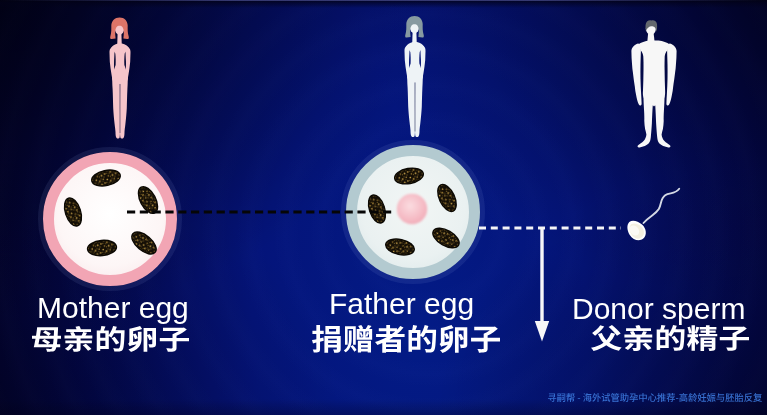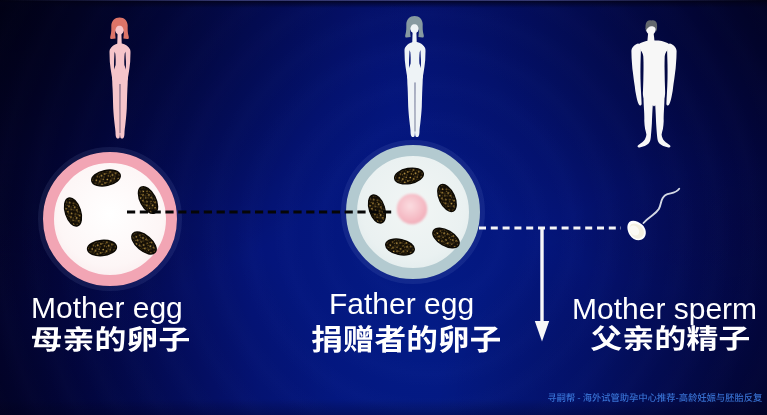--- a/index.html
+++ b/index.html
@@ -241,31 +241,31 @@
   <g data-name="sperm-icon">
     <path data-name="sperm-tail" d="M 643.5,223 C 650,215.5 655.5,214.5 658.8,209 C 661.8,203.5 660.2,199 665.2,195.2 C 669.4,192.2 674.8,194.6 679.2,188.8" fill="none" stroke="#d3d8e4" stroke-width="1.9" stroke-linecap="round"></path>
     <g data-name="sperm-head" transform="translate(636.5,230.5) rotate(-40)">
       <path d="M 0,-11.2 C 3.9,-10.8 7.2,-6.4 8,-1 C 8.9,5 5.1,10.6 0,10.6 C -5.1,10.6 -8.9,5 -8,-1 C -7.2,-6.4 -3.9,-10.8 0,-11.2 Z" fill="#ffffff"></path>
       <path d="M -0.2,-8.2 C 3,-7.8 5.6,-4.6 6.2,-0.4 C 6.9,4.4 3.9,8.6 -0.4,8.6 C -4.4,8.6 -7.1,4.6 -6.4,-0.6 C -5.8,-4.8 -3.2,-7.8 -0.2,-8.2 Z" fill="#f2edda" opacity="0.85"></path>
       <ellipse cx="-1.6" cy="-1.4" rx="4.2" ry="5.6" fill="#fcfaf4"></ellipse>
     </g>
   </g>
 </svg>
 
-  <div class="label-en" style="left:31px; top:291px;" data-name="mother-egg-label-en">Mother egg</div>
+  <div class="label-en" style="left:37px; top:291px;" data-name="mother-egg-label-en">Mother egg</div>
   <div class="zh" style="left:32px; top:326px;" data-name="mother-egg-label-zh"><svg data-name="mother-egg-label-zh-glyphs" width="157.0" height="26.0" viewBox="48 -853 4910 952" preserveAspectRatio="none">
         <path d="M392 -614C449 -582 521 -534 558 -498H298L324 -697H738L729 -498H568L637 -573C598 -609 522 -657 463 -686ZM210 -805C201 -710 189 -603 174 -498H48V-387H158C140 -270 121 -160 103 -73H683C677 -54 671 -41 664 -33C652 -17 640 -13 620 -13C592 -13 543 -13 484 -18C501 11 516 57 517 87C575 90 638 91 677 85C719 79 746 65 775 23C789 5 800 -25 810 -73H930V-182H827C834 -237 839 -304 845 -387H955V-498H851L862 -743C863 -759 864 -805 864 -805ZM358 -308C418 -273 489 -222 527 -182H251L283 -387H723C717 -302 711 -235 704 -182H542L615 -252C577 -293 497 -346 434 -379Z M1238 -196C1203 -129 1139 -61 1074 -18C1103 -1 1152 33 1175 54C1238 2 1311 -80 1356 -161ZM1632 -146C1693 -86 1767 0 1800 54L1908 -11C1871 -66 1793 -147 1733 -204ZM1408 -825C1421 -798 1433 -765 1441 -735H1117V-635H1334L1236 -611C1253 -578 1271 -538 1283 -503H1064V-399H1444V-323H1091V-218H1444V-34C1444 -21 1439 -18 1425 -17C1410 -17 1357 -17 1314 -19C1329 12 1346 57 1352 89C1424 90 1477 89 1516 72C1556 55 1567 26 1567 -31V-218H1920V-323H1567V-399H1935V-503H1721L1770 -608L1647 -630C1637 -593 1618 -544 1600 -503H1408C1396 -541 1371 -594 1348 -635H1895V-735H1576C1566 -771 1547 -817 1528 -853Z M2536 -406C2585 -333 2647 -234 2675 -173L2777 -235C2746 -294 2679 -390 2630 -459ZM2585 -849C2556 -730 2508 -609 2450 -523V-687H2295C2312 -729 2330 -781 2346 -831L2216 -850C2212 -802 2200 -737 2187 -687H2073V60H2182V-14H2450V-484C2477 -467 2511 -442 2528 -426C2559 -469 2589 -524 2616 -585H2831C2821 -231 2808 -80 2777 -48C2765 -34 2754 -31 2734 -31C2708 -31 2648 -31 2584 -37C2605 -4 2621 47 2623 80C2682 82 2743 83 2781 78C2822 71 2850 60 2877 22C2919 -31 2930 -191 2943 -641C2944 -655 2944 -695 2944 -695H2661C2676 -737 2690 -780 2701 -822ZM2182 -583H2342V-420H2182ZM2182 -119V-316H2342V-119Z M3359 -403C3359 -370 3357 -335 3352 -301L3211 -270V-521C3235 -468 3256 -406 3265 -366ZM3101 -111C3124 -126 3157 -141 3312 -183C3272 -109 3198 -42 3064 9C3089 30 3126 73 3142 99C3437 -18 3474 -220 3474 -405V-644H3359V-405V-403C3348 -449 3318 -522 3288 -577L3211 -549V-664C3302 -685 3411 -715 3494 -747L3428 -850C3336 -812 3192 -768 3093 -749V-286C3093 -240 3072 -216 3052 -203C3069 -183 3094 -138 3101 -111ZM3538 -778V90H3654V-492C3682 -436 3707 -370 3716 -327L3809 -365V-204C3809 -191 3804 -187 3790 -186C3777 -186 3730 -186 3688 -188C3703 -155 3716 -100 3719 -66C3794 -66 3844 -67 3880 -87C3917 -107 3926 -143 3926 -202V-778ZM3809 -384C3793 -435 3761 -503 3730 -556L3654 -527V-669H3809Z M4443 -555V-416H4045V-295H4443V-56C4443 -39 4436 -34 4414 -33C4392 -32 4314 -32 4244 -36C4264 -2 4288 53 4295 88C4387 89 4456 86 4505 67C4553 48 4568 14 4568 -53V-295H4958V-416H4568V-492C4683 -555 4804 -645 4890 -728L4798 -799L4771 -792H4145V-674H4638C4579 -630 4507 -585 4443 -555Z" fill="#ffffff"></path>
       </svg><span class="sr" data-name="mother-egg-label-zh-text">母亲的卵子</span></div>
 
   <div class="label-en" style="left:329px; top:287px;" data-name="donor-egg-label-en">Father egg</div>
   <div class="zh" style="left:312px; top:325px;" data-name="donor-egg-label-zh"><svg data-name="donor-egg-label-zh-glyphs" width="188.0" height="28.0" viewBox="30 -853 5928 952" preserveAspectRatio="none">
         <path d="M565 -721H788V-630H565ZM452 -817V-535H906V-817ZM538 -237H813V-183H538ZM538 -333V-385H813V-333ZM421 -483V88H538V-87H813V-36C813 -23 808 -19 795 -19C782 -19 735 -19 697 -21C711 10 726 57 731 90C800 90 852 88 888 71C925 52 936 22 936 -34V-483ZM167 -850V-659H43V-548H167V-372C116 -360 69 -350 30 -342L61 -227L167 -254V-40C167 -25 161 -21 147 -20C135 -20 92 -20 53 -22C68 9 83 57 86 86C157 87 205 83 239 66C273 48 284 18 284 -40V-284L402 -316L388 -427L284 -401V-548H400V-659H284V-850Z M1194 -670V-374C1194 -250 1181 -79 1034 11C1054 27 1081 57 1093 76C1257 -34 1281 -222 1281 -373V-670ZM1246 -122C1289 -67 1341 7 1363 53L1436 -3C1412 -48 1358 -119 1314 -170ZM1070 -811V-178H1153V-716H1324V-182H1410V-811ZM1577 -90H1786V-42H1577ZM1577 -176V-228H1786V-176ZM1439 -714V-351H1927V-714H1831L1907 -818L1794 -853C1777 -811 1748 -755 1721 -714H1597L1649 -733C1635 -765 1609 -813 1584 -849L1485 -818C1504 -787 1526 -746 1538 -714ZM1476 -316V83H1577V47H1786V79H1891V-316ZM1532 -629H1642V-437H1532V-579C1550 -535 1567 -482 1573 -448L1637 -469C1630 -506 1608 -565 1586 -610L1532 -595ZM1758 -613C1750 -571 1732 -509 1718 -468L1775 -450C1791 -484 1810 -534 1828 -580V-437H1718V-629H1828V-594Z M2812 -821C2781 -776 2746 -733 2708 -693V-742H2491V-850H2372V-742H2136V-638H2372V-546H2050V-441H2391C2276 -372 2149 -316 2018 -274C2041 -250 2076 -201 2091 -175C2143 -194 2194 -215 2245 -239V90H2365V61H2710V86H2835V-361H2471C2512 -386 2551 -413 2589 -441H2950V-546H2716C2790 -613 2857 -687 2915 -767ZM2491 -546V-638H2654C2620 -606 2584 -575 2546 -546ZM2365 -107H2710V-40H2365ZM2365 -198V-262H2710V-198Z M3536 -406C3585 -333 3647 -234 3675 -173L3777 -235C3746 -294 3679 -390 3630 -459ZM3585 -849C3556 -730 3508 -609 3450 -523V-687H3295C3312 -729 3330 -781 3346 -831L3216 -850C3212 -802 3200 -737 3187 -687H3073V60H3182V-14H3450V-484C3477 -467 3511 -442 3528 -426C3559 -469 3589 -524 3616 -585H3831C3821 -231 3808 -80 3777 -48C3765 -34 3754 -31 3734 -31C3708 -31 3648 -31 3584 -37C3605 -4 3621 47 3623 80C3682 82 3743 83 3781 78C3822 71 3850 60 3877 22C3919 -31 3930 -191 3943 -641C3944 -655 3944 -695 3944 -695H3661C3676 -737 3690 -780 3701 -822ZM3182 -583H3342V-420H3182ZM3182 -119V-316H3342V-119Z M4359 -403C4359 -370 4357 -335 4352 -301L4211 -270V-521C4235 -468 4256 -406 4265 -366ZM4101 -111C4124 -126 4157 -141 4312 -183C4272 -109 4198 -42 4064 9C4089 30 4126 73 4142 99C4437 -18 4474 -220 4474 -405V-644H4359V-405V-403C4348 -449 4318 -522 4288 -577L4211 -549V-664C4302 -685 4411 -715 4494 -747L4428 -850C4336 -812 4192 -768 4093 -749V-286C4093 -240 4072 -216 4052 -203C4069 -183 4094 -138 4101 -111ZM4538 -778V90H4654V-492C4682 -436 4707 -370 4716 -327L4809 -365V-204C4809 -191 4804 -187 4790 -186C4777 -186 4730 -186 4688 -188C4703 -155 4716 -100 4719 -66C4794 -66 4844 -67 4880 -87C4917 -107 4926 -143 4926 -202V-778ZM4809 -384C4793 -435 4761 -503 4730 -556L4654 -527V-669H4809Z M5443 -555V-416H5045V-295H5443V-56C5443 -39 5436 -34 5414 -33C5392 -32 5314 -32 5244 -36C5264 -2 5288 53 5295 88C5387 89 5456 86 5505 67C5553 48 5568 14 5568 -53V-295H5958V-416H5568V-492C5683 -555 5804 -645 5890 -728L5798 -799L5771 -792H5145V-674H5638C5579 -630 5507 -585 5443 -555Z" fill="#ffffff"></path>
       </svg><span class="sr" data-name="donor-egg-label-zh-text">捐赠者的卵子</span></div>
 
-  <div class="label-en" style="left:572px; top:292px;" data-name="father-sperm-label-en">Mother sperm</div>
+  <div class="label-en" style="left:572px; top:292px;" data-name="father-sperm-label-en">Donor sperm</div>
   <div class="zh" style="left:591px; top:325px;" data-name="father-sperm-label-zh"><svg data-name="father-sperm-label-zh-glyphs" width="158.0" height="26.0" viewBox="21 -853 4937 946" preserveAspectRatio="none">
         <path d="M310 -844C250 -741 149 -632 57 -566C84 -541 130 -487 150 -461C246 -543 361 -675 434 -797ZM570 -782C665 -687 783 -553 833 -466L948 -545C892 -632 769 -759 675 -849ZM360 -565 239 -530C283 -406 339 -299 411 -209C308 -124 179 -64 21 -24C46 4 84 63 99 93C257 45 389 -22 498 -115C600 -22 729 46 893 88C912 52 950 -6 979 -34C821 -67 694 -128 594 -211C671 -301 732 -409 777 -539L647 -575C613 -468 566 -378 504 -302C441 -378 394 -466 360 -565Z M1238 -196C1203 -129 1139 -61 1074 -18C1103 -1 1152 33 1175 54C1238 2 1311 -80 1356 -161ZM1632 -146C1693 -86 1767 0 1800 54L1908 -11C1871 -66 1793 -147 1733 -204ZM1408 -825C1421 -798 1433 -765 1441 -735H1117V-635H1334L1236 -611C1253 -578 1271 -538 1283 -503H1064V-399H1444V-323H1091V-218H1444V-34C1444 -21 1439 -18 1425 -17C1410 -17 1357 -17 1314 -19C1329 12 1346 57 1352 89C1424 90 1477 89 1516 72C1556 55 1567 26 1567 -31V-218H1920V-323H1567V-399H1935V-503H1721L1770 -608L1647 -630C1637 -593 1618 -544 1600 -503H1408C1396 -541 1371 -594 1348 -635H1895V-735H1576C1566 -771 1547 -817 1528 -853Z M2536 -406C2585 -333 2647 -234 2675 -173L2777 -235C2746 -294 2679 -390 2630 -459ZM2585 -849C2556 -730 2508 -609 2450 -523V-687H2295C2312 -729 2330 -781 2346 -831L2216 -850C2212 -802 2200 -737 2187 -687H2073V60H2182V-14H2450V-484C2477 -467 2511 -442 2528 -426C2559 -469 2589 -524 2616 -585H2831C2821 -231 2808 -80 2777 -48C2765 -34 2754 -31 2734 -31C2708 -31 2648 -31 2584 -37C2605 -4 2621 47 2623 80C2682 82 2743 83 2781 78C2822 71 2850 60 2877 22C2919 -31 2930 -191 2943 -641C2944 -655 2944 -695 2944 -695H2661C2676 -737 2690 -780 2701 -822ZM2182 -583H2342V-420H2182ZM2182 -119V-316H2342V-119Z M3311 -793C3302 -732 3285 -650 3268 -589V-845H3162V-516H3035V-404H3145C3115 -313 3067 -206 3018 -144C3036 -110 3063 -56 3074 -19C3105 -67 3136 -133 3162 -204V86H3268V-255C3292 -209 3315 -161 3327 -129L3403 -221C3383 -251 3296 -369 3271 -396L3268 -394V-404H3364V-516H3268V-561L3331 -542C3355 -600 3382 -694 3406 -773ZM3034 -768C3057 -696 3077 -601 3079 -540L3162 -561C3157 -622 3138 -716 3112 -787ZM3613 -848V-776H3418V-691H3613V-651H3443V-571H3613V-527H3390V-441H3966V-527H3726V-571H3918V-651H3726V-691H3940V-776H3726V-848ZM3795 -315V-267H3554V-315ZM3443 -400V90H3554V-62H3795V-20C3795 -9 3792 -5 3779 -5C3766 -4 3724 -4 3687 -6C3700 21 3714 61 3718 89C3782 90 3829 88 3864 73C3898 58 3908 31 3908 -18V-400ZM3554 -188H3795V-140H3554Z M4443 -555V-416H4045V-295H4443V-56C4443 -39 4436 -34 4414 -33C4392 -32 4314 -32 4244 -36C4264 -2 4288 53 4295 88C4387 89 4456 86 4505 67C4553 48 4568 14 4568 -53V-295H4958V-416H4568V-492C4683 -555 4804 -645 4890 -728L4798 -799L4771 -792H4145V-674H4638C4579 -630 4507 -585 4443 -555Z" fill="#ffffff"></path>
       </svg><span class="sr" data-name="father-sperm-label-zh-text">父亲的精子</span></div>
 
   <div class="watermark" data-name="watermark"><svg data-name="watermark-glyphs" width="214.0" height="9.0" viewBox="67 -850 23065 943" preserveAspectRatio="none">
         <path d="M196 -651V-576H725V-493H162V-420H641V-330H67V-240H304L241 -201C296 -151 356 -79 382 -31L459 -84C432 -130 376 -193 321 -240H641V-38C641 -24 635 -19 618 -19C599 -19 534 -18 471 -21C484 6 498 46 502 74C592 74 650 73 688 58C727 43 738 16 738 -36V-240H957V-330H738V-420H823V-802H165V-729H725V-651Z M1170 -728H1354V-621H1170ZM1086 -804V-544H1444V-804ZM1516 -630V-550H1805V-630ZM1608 -216V-391H1709V-216ZM1536 -466V-80H1608V-142H1783V-466ZM1402 -389V-251H1346V-389ZM1060 -468V80H1130V-174H1181V67H1237V-174H1290V67H1346V-174H1402V-8C1402 0 1400 2 1393 2C1386 2 1368 2 1348 2C1360 23 1372 57 1375 80C1410 80 1434 77 1454 63C1474 49 1479 25 1479 -7V-468ZM1502 -803V-715H1837V-32C1837 -15 1830 -9 1814 -9C1794 -8 1733 -7 1673 -10C1686 14 1701 58 1704 83C1790 83 1845 82 1879 67C1914 51 1926 23 1926 -31V-803ZM1181 -389V-251H1130V-389ZM1237 -389H1290V-251H1237Z M2447 -343V-265H2161C2254 -306 2307 -365 2334 -424H2538V-497H2355L2357 -527V-562H2510V-634H2357V-695H2534V-770H2357V-844H2261V-770H2060V-695H2261V-634H2082V-562H2261V-528C2261 -518 2260 -508 2258 -497H2046V-424H2225C2195 -382 2143 -342 2060 -319C2082 -301 2112 -271 2126 -251L2143 -257V29H2239V-180H2447V82H2546V-180H2776V-67C2776 -55 2771 -52 2755 -51C2739 -50 2679 -50 2623 -52C2635 -29 2650 4 2655 30C2735 30 2790 29 2825 16C2861 3 2872 -21 2872 -66V-265H2546V-343ZM2578 -803V-305H2668V-723H2812C2787 -682 2759 -636 2731 -596C2815 -549 2844 -506 2845 -472C2845 -453 2838 -440 2821 -433C2810 -429 2795 -427 2781 -426C2754 -424 2722 -425 2683 -429C2698 -407 2710 -373 2713 -349C2751 -346 2792 -347 2826 -350C2846 -352 2870 -358 2888 -368C2922 -388 2940 -418 2940 -464C2939 -508 2912 -556 2831 -609C2870 -657 2912 -717 2947 -769L2881 -807L2864 -803Z M3272 -240H3536V-325H3272Z M3901 -766C3960 -736 4037 -689 4074 -656L4130 -728C4090 -760 4013 -804 3954 -830ZM3846 -477C3903 -448 3975 -402 4009 -370L4064 -442C4027 -473 3955 -516 3898 -542ZM3875 16 3957 67C4000 -28 4049 -150 4086 -257L4013 -309C3972 -193 3915 -62 3875 16ZM4368 -461C4402 -434 4441 -394 4463 -365H4284L4299 -486H4406ZM4093 -365V-279H4185C4173 -198 4161 -122 4149 -64H4581C4575 -39 4569 -24 4562 -16C4552 -3 4543 -1 4525 -1C4506 -1 4462 -1 4414 -5C4428 17 4437 51 4439 74C4487 77 4536 78 4565 74C4596 70 4619 62 4640 33C4653 17 4663 -13 4672 -64H4748V-146H4683C4687 -183 4690 -227 4693 -279H4775V-365H4698L4706 -526C4707 -538 4707 -568 4707 -568H4219C4213 -506 4205 -435 4196 -365ZM4342 -252C4379 -221 4422 -178 4447 -146H4254L4273 -279H4385ZM4428 -486H4617L4611 -365H4487L4524 -391C4505 -418 4464 -457 4428 -486ZM4402 -279H4606C4603 -225 4599 -182 4595 -146H4471L4511 -173C4488 -204 4442 -247 4402 -279ZM4244 -845C4209 -731 4148 -615 4079 -541C4101 -529 4142 -503 4160 -488C4196 -531 4232 -588 4264 -651H4749V-736H4303C4315 -764 4326 -793 4335 -822Z M5025 -845C4991 -671 4929 -505 4839 -402C4861 -388 4902 -359 4919 -342C4973 -411 5019 -502 5056 -605H5230C5214 -508 5190 -424 5159 -350C5119 -384 5068 -420 5027 -448L4969 -384C5017 -349 5076 -304 5117 -265C5048 -145 4954 -60 4839 -4C4864 12 4903 51 4918 75C5138 -41 5291 -279 5343 -678L5275 -698L5257 -694H5085C5098 -738 5109 -782 5119 -828ZM5408 -844V84H5508V-450C5579 -384 5659 -303 5699 -249L5779 -314C5727 -377 5621 -474 5542 -542L5508 -516V-844Z M5917 -770C5969 -724 6036 -659 6066 -616L6132 -682C6100 -723 6032 -785 5979 -827ZM6588 -793C6627 -750 6671 -690 6689 -650L6758 -696C6738 -734 6692 -791 6652 -833ZM5857 -533V-442H5986V-106C5986 -63 5956 -33 5936 -20C5952 -1 5974 39 5982 62C5998 43 6028 23 6202 -93C6194 -112 6183 -149 6178 -174L6076 -109V-533ZM6472 -838 6477 -643H6155V-552H6481C6499 -170 6545 78 6670 80C6709 80 6756 39 6779 -140C6763 -149 6720 -174 6704 -194C6699 -99 6688 -46 6673 -46C6623 -49 6589 -263 6575 -552H6769V-643H6571C6569 -706 6568 -771 6568 -838ZM6169 -69 6194 19C6278 -5 6387 -37 6490 -68L6477 -151L6368 -121V-333H6454V-420H6186V-333H6281V-97Z M7011 -438V85H7107V54H7565V84H7659V-168H7107V-227H7606V-438ZM7565 -17H7107V-97H7565ZM7239 -625C7249 -606 7260 -584 7268 -564H6896V-394H6987V-492H7633V-394H7730V-564H7364C7354 -589 7339 -619 7323 -642ZM7107 -368H7513V-297H7107ZM6971 -850C6945 -764 6900 -678 6844 -623C6867 -613 6907 -592 6925 -580C6954 -612 6982 -654 7007 -700H7062C7086 -663 7108 -619 7118 -590L7198 -618C7190 -640 7173 -671 7155 -700H7296V-767H7039C7048 -788 7056 -810 7063 -832ZM7397 -849C7379 -777 7344 -705 7298 -659C7320 -648 7359 -628 7376 -615C7397 -639 7416 -667 7434 -699H7491C7521 -662 7552 -616 7564 -587L7641 -622C7631 -643 7612 -672 7590 -699H7752V-767H7466C7475 -788 7483 -810 7489 -832Z M8427 -844C8427 -767 8427 -693 8425 -622H8275V-533H8422C8408 -296 8359 -102 8176 14C8199 31 8229 63 8243 85C8443 -48 8497 -269 8513 -533H8648C8640 -186 8629 -55 8606 -26C8596 -13 8586 -10 8568 -10C8547 -10 8498 -11 8445 -15C8461 10 8471 49 8473 76C8525 78 8579 79 8610 75C8644 70 8666 61 8688 30C8721 -14 8730 -159 8739 -578C8739 -589 8740 -622 8740 -622H8517C8519 -694 8519 -768 8519 -844ZM7837 -111 7854 -14C7976 -42 8145 -82 8303 -120L8294 -205L8245 -194V-799H7908V-124ZM7993 -141V-292H8156V-175ZM7993 -502H8156V-375H7993ZM7993 -586V-713H8156V-586Z M9259 -313V-240H8852V-154H9259V-13C9259 0 9254 4 9238 4C9222 5 9163 5 9107 3C9120 27 9135 64 9139 90C9218 90 9271 89 9307 75C9344 62 9354 38 9354 -11V-154H9763V-240H9354V-282C9414 -315 9475 -357 9524 -400C9532 -380 9536 -357 9537 -338C9573 -336 9606 -337 9625 -340C9648 -342 9665 -349 9681 -368C9703 -393 9714 -458 9725 -616C9726 -627 9727 -650 9727 -650H9475C9485 -698 9496 -753 9505 -801H8900V-719H9086C9067 -589 9021 -464 8853 -394C8874 -377 8900 -343 8910 -321C8982 -353 9035 -395 9074 -442V-389H9381C9343 -361 9299 -333 9259 -313ZM9453 -471H9096C9146 -544 9169 -629 9183 -719H9398C9389 -666 9377 -612 9365 -571H9632C9624 -476 9616 -437 9605 -425C9598 -417 9591 -415 9579 -415L9542 -416L9555 -428L9496 -476L9476 -471Z M10255 -844V-668H9900V-178H9994V-238H10255V83H10354V-238H10616V-183H10714V-668H10354V-844ZM9994 -331V-575H10255V-331ZM10616 -331H10354V-575H10616Z M11102 -562V-79C11102 32 11136 65 11254 65C11278 65 11414 65 11441 65C11558 65 11585 8 11597 -182C11571 -189 11530 -206 11508 -223C11500 -57 11492 -24 11434 -24C11403 -24 11289 -24 11263 -24C11210 -24 11200 -32 11200 -79V-562ZM10933 -494C10919 -368 10888 -214 10848 -110L10943 -71C10981 -181 11010 -353 11025 -476ZM11558 -488C11612 -370 11666 -211 11684 -108L11779 -147C11757 -250 11703 -403 11646 -523ZM11143 -755C11238 -689 11358 -592 11413 -529L11482 -602C11423 -665 11300 -757 11208 -818Z M12449 -804C12473 -762 12500 -708 12512 -668H12341C12362 -716 12382 -766 12398 -815L12309 -838C12263 -690 12186 -545 12096 -453C12108 -443 12127 -425 12142 -409L12057 -384V-563H12164V-651H12057V-843H11965V-651H11844V-563H11965V-358C11916 -344 11871 -331 11835 -322L11857 -231L11965 -264V-28C11965 -14 11961 -10 11949 -10C11937 -9 11899 -9 11859 -11C11871 16 11883 57 11886 81C11951 82 11992 78 12019 63C12047 47 12057 21 12057 -27V-292L12164 -326L12153 -397L12165 -384C12190 -412 12215 -445 12239 -481V85H12330V18H12766V-68H12568V-187H12730V-271H12568V-385H12732V-469H12568V-581H12746V-668H12543L12601 -694C12589 -733 12559 -792 12530 -836ZM12330 -385H12479V-271H12330ZM12330 -469V-581H12479V-469ZM12330 -187H12479V-68H12330Z M12859 -775V-691H13077V-616H13159L13137 -569H12865V-484H13087C13019 -381 12931 -295 12830 -235C12849 -217 12880 -177 12892 -158C12930 -183 12967 -212 13002 -244V84H13091V-337C13129 -382 13163 -431 13194 -484H13745V-569H13238C13249 -591 13259 -615 13268 -638L13177 -661L13169 -640V-691H13446V-616H13539V-691H13754V-775H13539V-844H13446V-775H13169V-843H13077V-775ZM13420 -274V-214H13152V-134H13420V-13C13420 0 13416 2 13401 3C13387 4 13336 4 13285 2C13297 25 13310 58 13315 82C13387 83 13436 82 13469 70C13502 56 13511 34 13511 -10V-134H13760V-214H13511V-245C13576 -280 13643 -327 13692 -372L13636 -418L13618 -413H13229V-338H13527C13494 -314 13455 -290 13420 -274Z M13854 -240H14118V-325H13854Z M14459 -549H14873V-474H14459ZM14365 -615V-408H14972V-615ZM14594 -827 14622 -745H14221V-664H15103V-745H14729C14718 -777 14703 -817 14689 -849ZM14254 -359V84H14346V-281H14980V-9C14980 3 14975 7 14962 7C14950 8 14899 8 14858 6C14869 26 14882 55 14887 76C14954 77 15001 76 15032 65C15065 53 15075 35 15075 -9V-359ZM14442 -231V29H14531V-18H14873V-231ZM14531 -164H14789V-85H14531Z M15792 -522C15824 -484 15863 -431 15881 -398L15955 -439C15936 -472 15898 -520 15863 -557ZM15408 -450C15397 -310 15373 -188 15309 -110C15324 -98 15352 -72 15362 -58C15392 -95 15415 -139 15432 -189C15457 -151 15480 -111 15494 -81L15548 -130C15530 -168 15492 -226 15456 -274C15467 -326 15475 -383 15480 -443ZM15853 -848C15813 -739 15738 -618 15648 -533V-543H15494V-648H15635V-724H15494V-839H15410V-543H15340V-784H15262V-543H15203V-469H15648V-483C15663 -469 15678 -453 15687 -442C15766 -511 15833 -602 15885 -701C15938 -601 16009 -501 16076 -442C16092 -465 16124 -499 16146 -516C16066 -575 15977 -687 15927 -791L15939 -823ZM15232 -430V43L15553 23V72H15628V-435H15553V-49L15308 -37V-430ZM15689 -377V-293H15975C15941 -233 15895 -166 15856 -116L15748 -201L15696 -139C15782 -70 15899 27 15954 88L16008 15C15987 -6 15958 -32 15925 -59C15985 -137 16059 -248 16103 -342L16038 -383L16022 -377Z M17021 -842C16920 -798 16741 -760 16582 -739C16593 -718 16606 -685 16610 -663C16672 -670 16738 -680 16803 -692V-427H16579V-337H16803V-27H16593V61H17113V-27H16898V-337H17130V-427H16898V-712C16972 -729 17041 -749 17099 -773ZM16474 -554C16464 -442 16444 -345 16415 -263C16385 -287 16355 -310 16325 -331C16343 -397 16362 -475 16379 -554ZM16223 -297C16273 -262 16327 -219 16377 -176C16332 -91 16273 -30 16200 8C16220 26 16246 61 16259 84C16338 38 16400 -25 16449 -110C16484 -75 16514 -42 16535 -13L16597 -91C16573 -123 16535 -161 16491 -200C16535 -313 16561 -456 16571 -637L16513 -644L16497 -642H16397C16410 -709 16421 -776 16429 -837L16336 -843C16330 -781 16319 -712 16307 -642H16205V-554H16289C16269 -457 16245 -366 16223 -297Z M17718 -628V-546H18081V-628ZM17735 87C17752 73 17779 57 17937 -12C17932 -30 17927 -63 17926 -87L17810 -42V-379H17857C17893 -186 17962 -20 18081 65C18094 42 18122 9 18141 -7C18077 -46 18027 -111 17989 -190C18030 -218 18078 -256 18121 -292L18057 -351C18033 -322 17996 -286 17962 -256C17948 -295 17936 -336 17927 -379H18119V-461H17676V-708H18108V-794H17588V-400C17588 -259 17582 -81 17509 43C17531 53 17570 77 17586 93C17661 -34 17675 -229 17676 -379H17729V-66C17729 -18 17707 11 17691 25C17704 38 17727 70 17735 87ZM17451 -555C17441 -428 17420 -321 17387 -234C17362 -255 17337 -275 17312 -293C17330 -370 17348 -462 17364 -555ZM17218 -265C17262 -233 17308 -194 17352 -154C17311 -80 17260 -25 17196 9C17214 26 17237 59 17248 80C17317 38 17372 -18 17415 -92C17443 -63 17466 -36 17483 -12L17545 -77C17524 -106 17492 -140 17455 -174C17502 -290 17528 -440 17537 -636L17486 -643L17470 -641H17379C17389 -710 17398 -778 17404 -840L17320 -844C17315 -781 17306 -712 17296 -641H17213V-555H17281C17262 -446 17239 -342 17218 -265Z M18218 -248V-157H18842V-248ZM18419 -825C18396 -681 18356 -489 18324 -374H18960C18939 -162 18913 -58 18879 -30C18865 -19 18850 -18 18825 -18C18794 -18 18714 -19 18636 -26C18656 1 18670 41 18672 69C18744 73 18816 74 18855 71C18902 68 18931 60 18961 30C19007 -15 19034 -133 19061 -418C19063 -432 19065 -462 19065 -462H18445L18479 -622H19045V-713H18497L18515 -815Z M19560 -35V53H20128V-35ZM19584 -780V-692H19829C19768 -535 19665 -399 19537 -314V-808H19253V-447C19253 -300 19248 -99 19188 42C19210 49 19248 70 19264 84C19304 -10 19322 -134 19331 -252H19451V-29C19451 -17 19447 -12 19435 -12C19423 -12 19388 -11 19350 -13C19362 11 19372 53 19375 77C19438 77 19476 75 19503 60C19530 44 19537 16 19537 -28V-307C19557 -288 19587 -255 19600 -238C19664 -285 19724 -344 19776 -412V-62H19869V-459C19939 -391 20020 -304 20059 -248L20131 -308C20087 -368 19993 -460 19921 -526L19869 -486V-557C19892 -600 19912 -645 19930 -692H20114V-780ZM19337 -722H19451V-576H19337ZM19337 -490H19451V-340H19335L19337 -447Z M20248 -808V-447C20248 -300 20244 -99 20186 42C20207 49 20244 70 20261 84C20301 -10 20318 -133 20326 -251H20452V-29C20452 -17 20448 -12 20436 -12C20424 -12 20389 -11 20351 -13C20362 11 20373 53 20376 77C20438 77 20476 75 20503 59C20530 44 20538 16 20538 -28V-808ZM20332 -722H20452V-576H20332ZM20332 -490H20452V-339H20330L20332 -447ZM20612 -329V84H20699V41H20967V82H21058V-329ZM20699 -43V-244H20967V-43ZM20573 -398C20607 -411 20655 -417 21021 -447C21034 -421 21046 -397 21054 -375L21135 -419C21102 -498 21028 -614 20956 -701L20880 -664C20912 -624 20944 -577 20973 -530L20685 -511C20746 -599 20807 -708 20856 -817L20760 -844C20712 -718 20633 -584 20608 -550C20583 -514 20564 -491 20543 -486C20553 -461 20569 -417 20573 -398Z M21969 -837C21820 -794 21554 -769 21324 -760V-491C21324 -337 21315 -120 21212 31C21235 41 21277 69 21294 87C21396 -63 21418 -289 21421 -455H21478C21523 -327 21585 -221 21667 -136C21584 -76 21487 -33 21383 -7C21402 14 21426 53 21437 79C21549 45 21652 -3 21741 -70C21825 -5 21927 43 22049 74C22062 49 22088 10 22109 -9C21994 -34 21896 -77 21815 -134C21914 -231 21990 -358 22032 -524L21967 -551L21949 -546H21421V-679C21639 -688 21879 -713 22046 -761ZM21908 -455C21871 -352 21813 -266 21740 -196C21666 -267 21611 -354 21573 -455Z M22465 -436H22907V-380H22465ZM22465 -553H22907V-497H22465ZM22371 -618V-314H22480C22423 -243 22337 -179 22252 -137C22271 -123 22304 -92 22318 -76C22356 -98 22396 -126 22434 -157C22471 -118 22515 -86 22565 -58C22450 -26 22321 -8 22193 1C22208 22 22223 60 22229 84C22382 70 22538 42 22674 -7C22791 38 22930 64 23080 76C23091 51 23113 14 23132 -7C23006 -13 22887 -28 22784 -54C22871 -99 22945 -155 22995 -227L22936 -264L22921 -260H22541C22556 -277 22569 -294 22581 -311L22573 -314H23006V-618ZM22422 -844C22376 -748 22293 -657 22208 -600C22226 -583 22256 -545 22268 -527C22319 -566 22371 -617 22416 -674H23075V-752H22471C22484 -774 22496 -796 22507 -818ZM22847 -190C22800 -150 22738 -117 22668 -91C22600 -117 22542 -150 22498 -190Z" fill="#3a76d8"></path>
       </svg><span class="sr" data-name="watermark-text">寻嗣帮 - 海外试管助孕中心推荐-高龄妊娠与胚胎反复</span></div>
 </div>
 
 </body></html>

